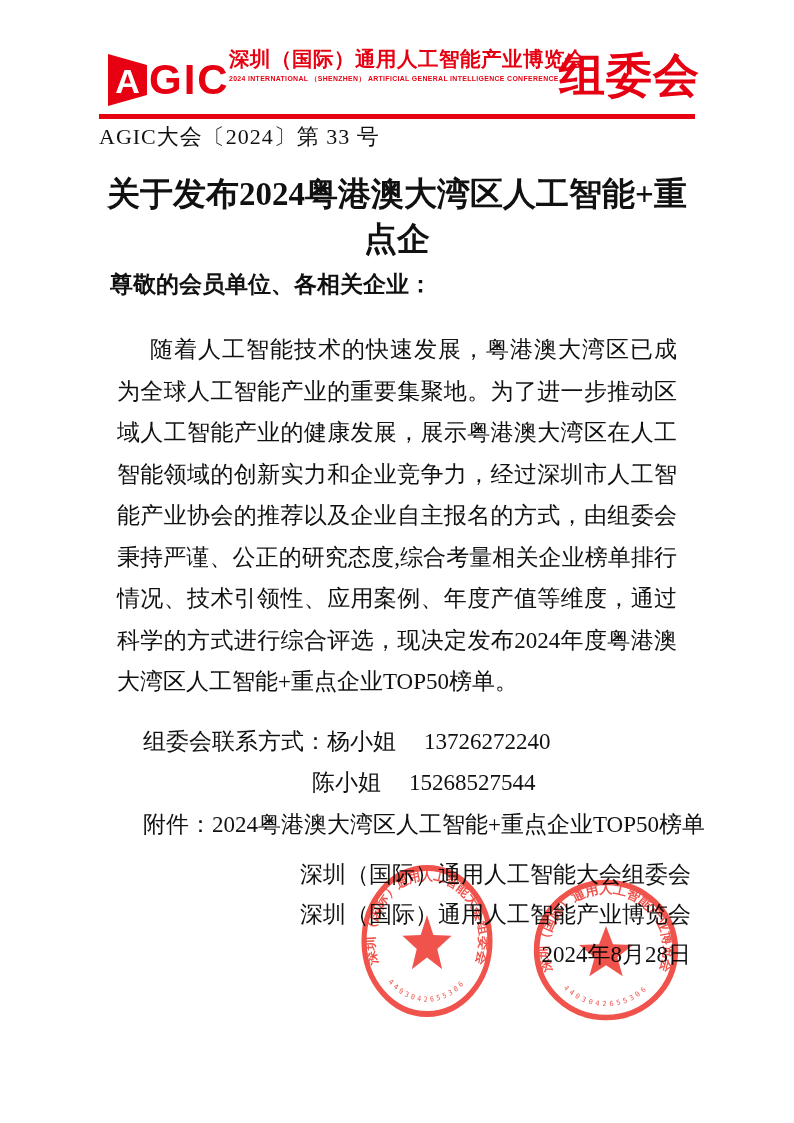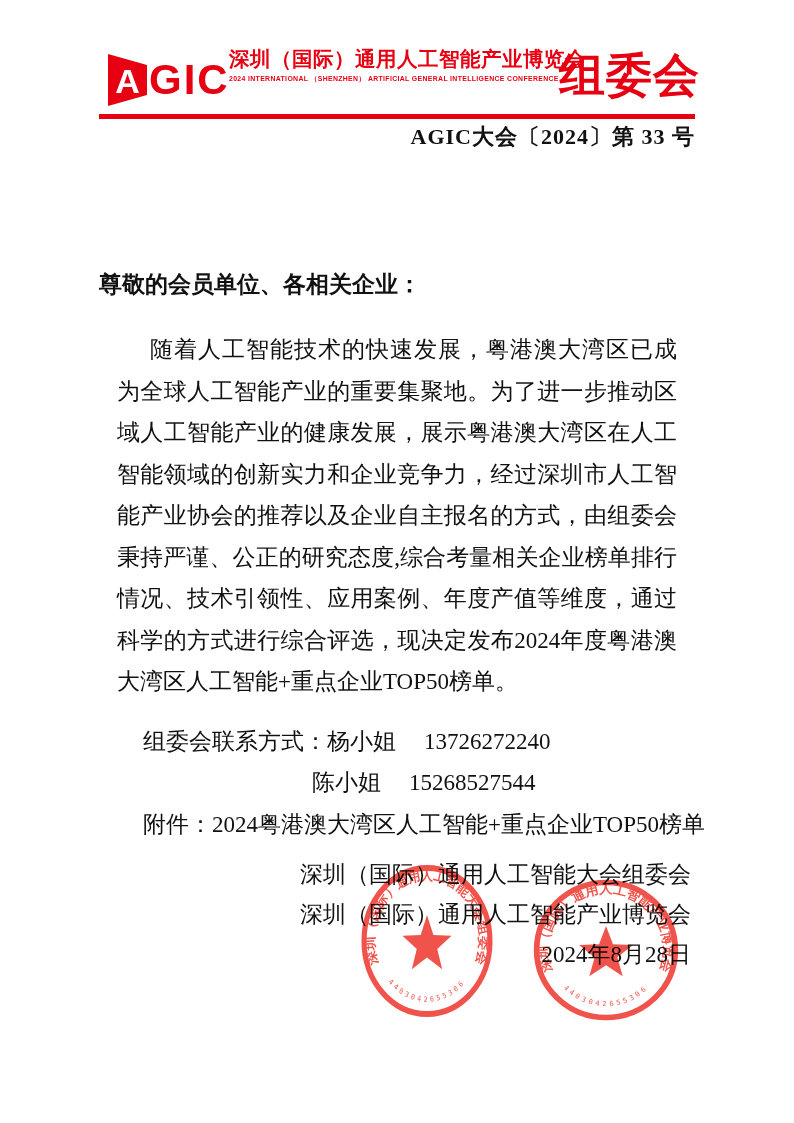--- a/index.html
+++ b/index.html
@@ -51,29 +51,29 @@
     line-height:56px;white-space:nowrap;
     font-family:"Liberation Sans","DejaVu Sans",sans-serif;
   }
   .double-rule{
     position:absolute;left:99px;top:114px;width:596px;height:2px;
     border-top:3px solid var(--brand-red);
     border-bottom:2px solid var(--brand-red);
   }
   .doc-number{
     position:absolute;left:99px;top:124px;width:596px;
-    text-align:right;font-size:22px;letter-spacing:1px;line-height:26px;font-weight:bold;
+    font-size:22px;letter-spacing:1px;line-height:26px;
   }
   
   .title{
     position:absolute;left:99px;top:172px;width:596px;
     text-align:center;font-size:33px;font-weight:700;line-height:45px;
   }
   .salutation{
-    position:absolute;left:99px;top:270px;width:596px;
+    position:absolute;left:110px;top:270px;width:596px;
     font-size:23px;font-weight:700;line-height:30px;
   }
   
   .content{
     position:absolute;left:99px;top:311px;width:596px;
     font-size:23px;line-height:41.5px;text-align:justify;
   }
   .content p.body{text-indent:33px;margin:18px;}
   .contact-line1{text-indent:44px;white-space:nowrap;}
   .contact-line2{padding-left:213px;white-space:nowrap;}
@@ -114,20 +114,21 @@
     <div class="h-en">2024  INTERNATIONAL  （SHENZHEN）  ARTIFICIAL  GENERAL  INTELLIGENCE  CONFERENCE</div>
   </div>
 
   <div class="committee">组委会</div>
 
   <div class="double-rule"></div>
 
   <div class="doc-number">AGIC大会〔2024〕第 33 号</div>
 
   <div class="title">
+    <div>关于发布2024粤港澳大湾区人工智能+重点企</div>
   </div>
 
   <div class="salutation">尊敬的会员单位、各相关企业：</div>
 
   <div class="content">
     <p class="body">随着人工智能技术的快速发展，粤港澳大湾区已成为全球人工智能产业的重要集聚地。为了进一步推动区域人工智能产业的健康发展，展示粤港澳大湾区在人工智能领域的创新实力和企业竞争力，经过深圳市人工智能产业协会的推荐以及企业自主报名的方式，由组委会秉持严谨、公正的研究态度,综合考量相关企业榜单排行情况、技术引领性、应用案例、年度产值等维度，通过科学的方式进行综合评选，现决定发布2024年度粤港澳大湾区人工智能+重点企业TOP50榜单。</p>
     <div class="contact-line1"><span>组委会联系方式：</span><span>杨小姐</span><span class="phone">13726272240</span></div>
     <div class="contact-line2"><span>陈小姐</span><span class="phone">15268527544</span></div>
     <div class="attachment">附件：2024粤港澳大湾区人工智能+重点企业TOP50榜单</div>
   </div>

